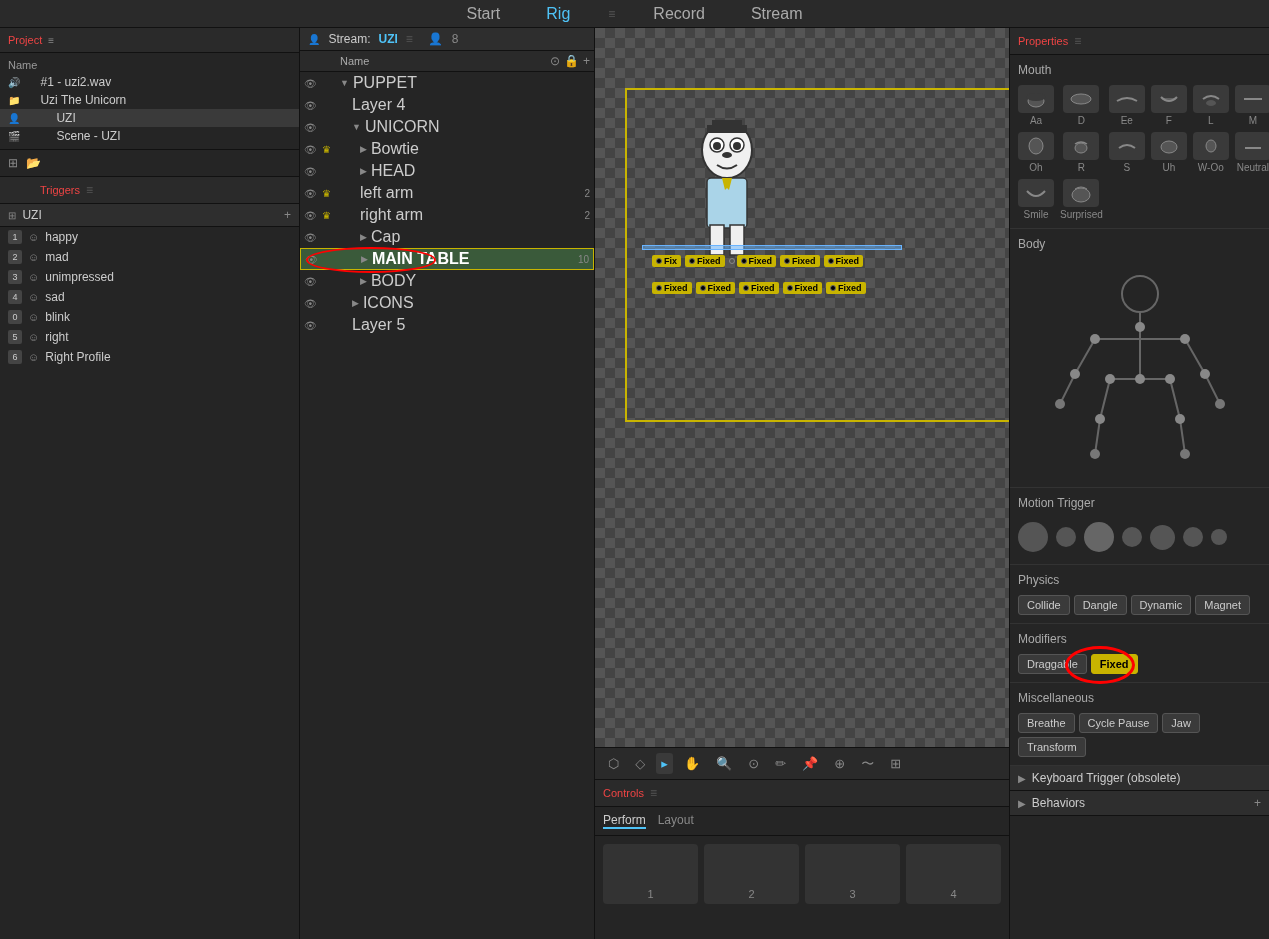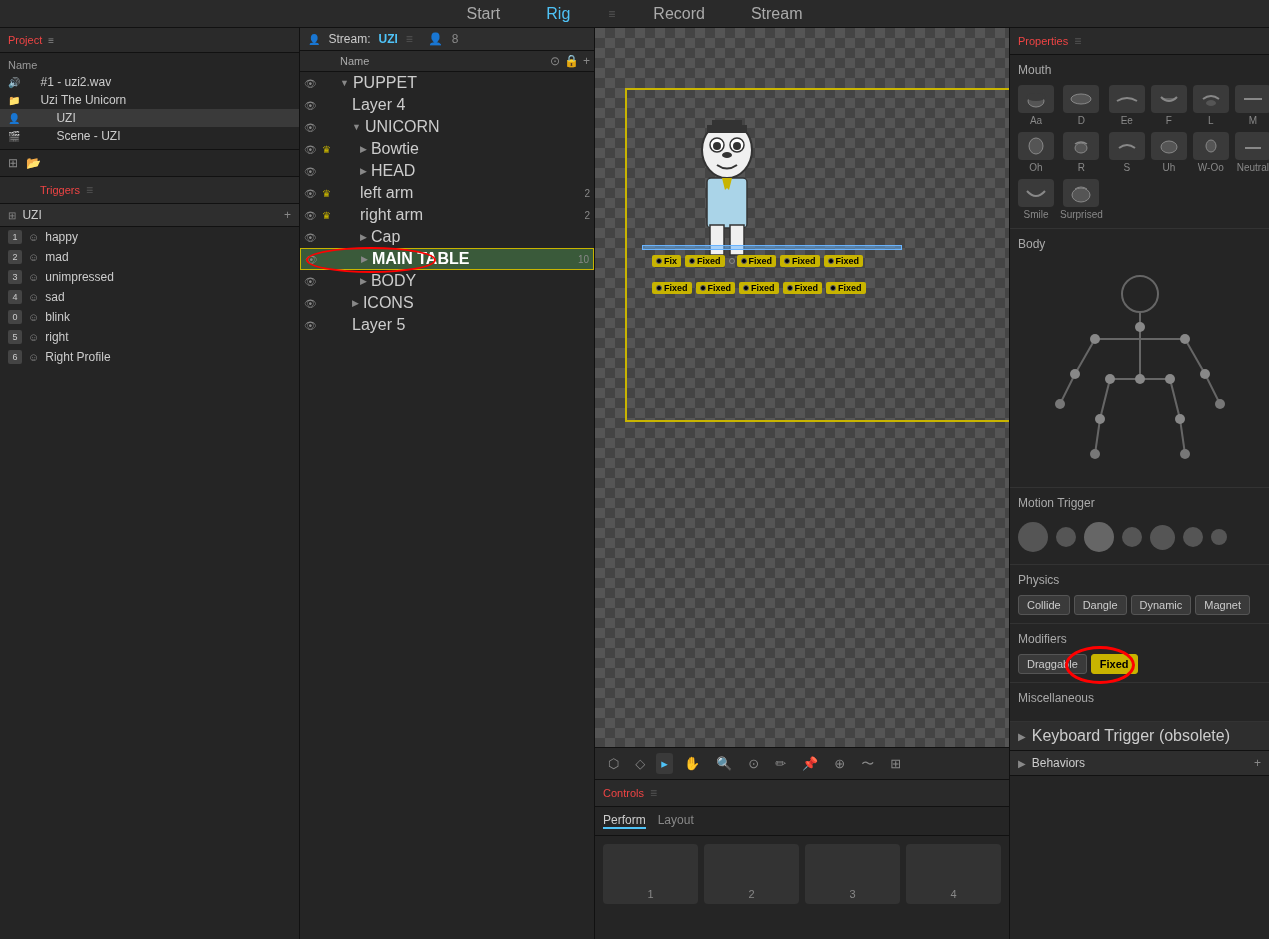--- a/index.html
+++ b/index.html
@@ -937,25 +937,31 @@
       <div class="button-row">
         <button class="prop-button">Draggable</button>
         <button class="prop-button active">Fixed</button>
       </div>
 
       <div style="position:absolute;left:55px;top:22px;width:70px;height:38px;border:3px solid red;border-radius:50%;pointer-events:none;"></div>
     </div>
 
     <div class="prop-section">
       <div class="prop-section-title">Miscellaneous</div>
+      <div class="button-row">
+        <button class="prop-button">Breathe</button>
+        <button class="prop-button">Cycle Pause</button>
+        <button class="prop-button">Jaw</button>
+        <button class="prop-button">Transform</button>
+      </div>
     </div>
 
     <div class="section-collapse">
       <span class="section-collapse-icon">▶</span>
-      <span style="color:#ccc;font-size:16px">Keyboard Trigger (obsolete)</span>
+      <span style="color:#ccc;font-size:12px">Keyboard Trigger (obsolete)</span>
     </div>
 
     <div class="section-collapse">
       <span class="section-collapse-icon">▶</span>
       <span style="color:#ccc;font-size:12px">Behaviors</span>
       <span style="margin-left:auto;color:#888;cursor:pointer">+</span>
     </div>
   </div>
 
 </div>

